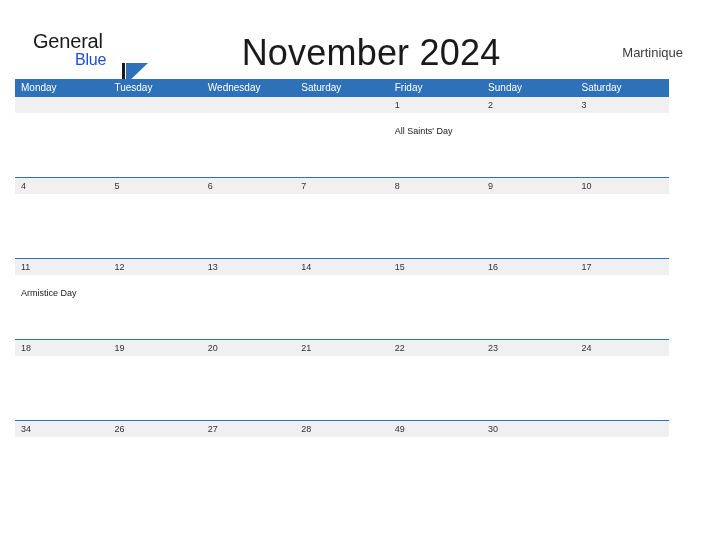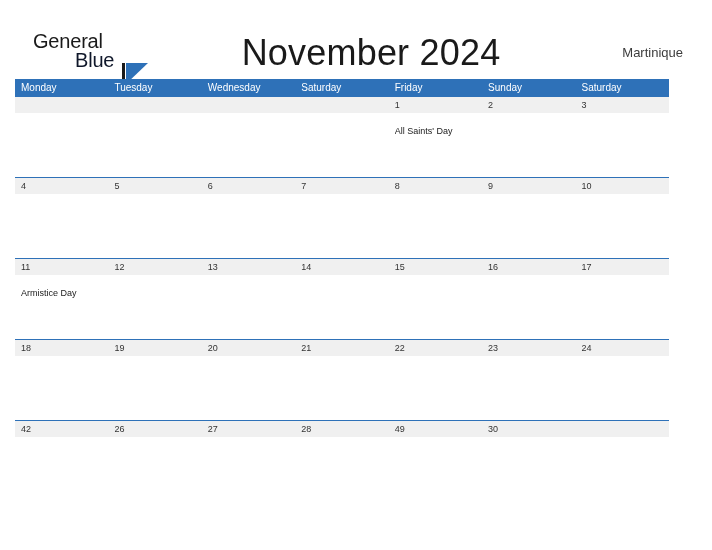--- a/index.html
+++ b/index.html
@@ -34,22 +34,22 @@
     font-size: 20px;
     color: #1a1a1a;
     letter-spacing: -0.2px;
     line-height: 22px;
     white-space: nowrap;
   }
   .logo-blue {
     position: absolute;
     left: 42px;
     top: 19px;
-    font-size: 20px;
-    color: #0f172a;
+    font-size: 16px;
+    color: #1d4ed8;
     letter-spacing: -0.2px;
     line-height: 22px;
     white-space: nowrap;
   }
   .logo-mark {
     position: absolute;
     left: 89px;
     top: 33px;
     width: 26px;
     height: 21px;
@@ -387,21 +387,21 @@
           </div>
         <div class="eventcell">
             <div class="event"></div>
           </div>
       </div>
     </div>
 
     <div class="week">
       <div class="numbers">
         <div class="daycell">
-            <div class="daynum">42</div>
+            <div class="daynum">34</div>
           </div>
         <div class="daycell">
             <div class="daynum">26</div>
           </div>
         <div class="daycell">
             <div class="daynum">27</div>
           </div>
         <div class="daycell">
             <div class="daynum">28</div>
           </div>

